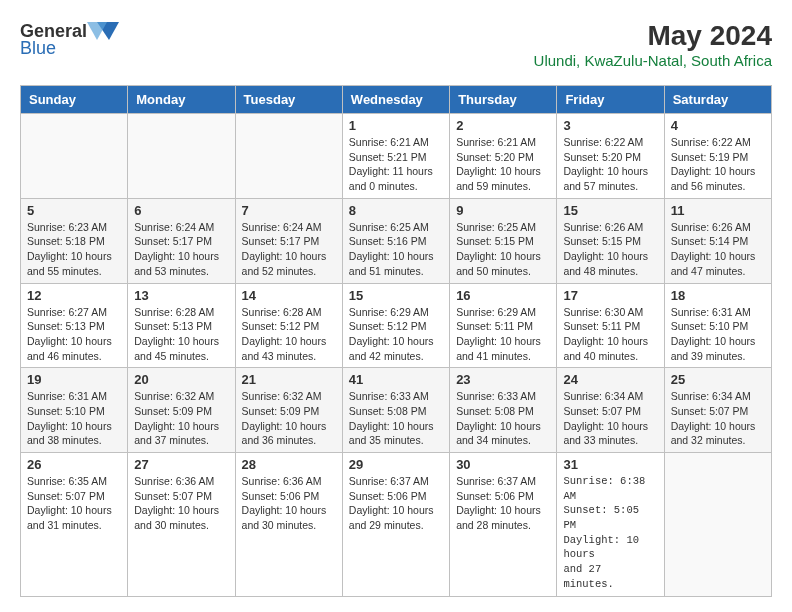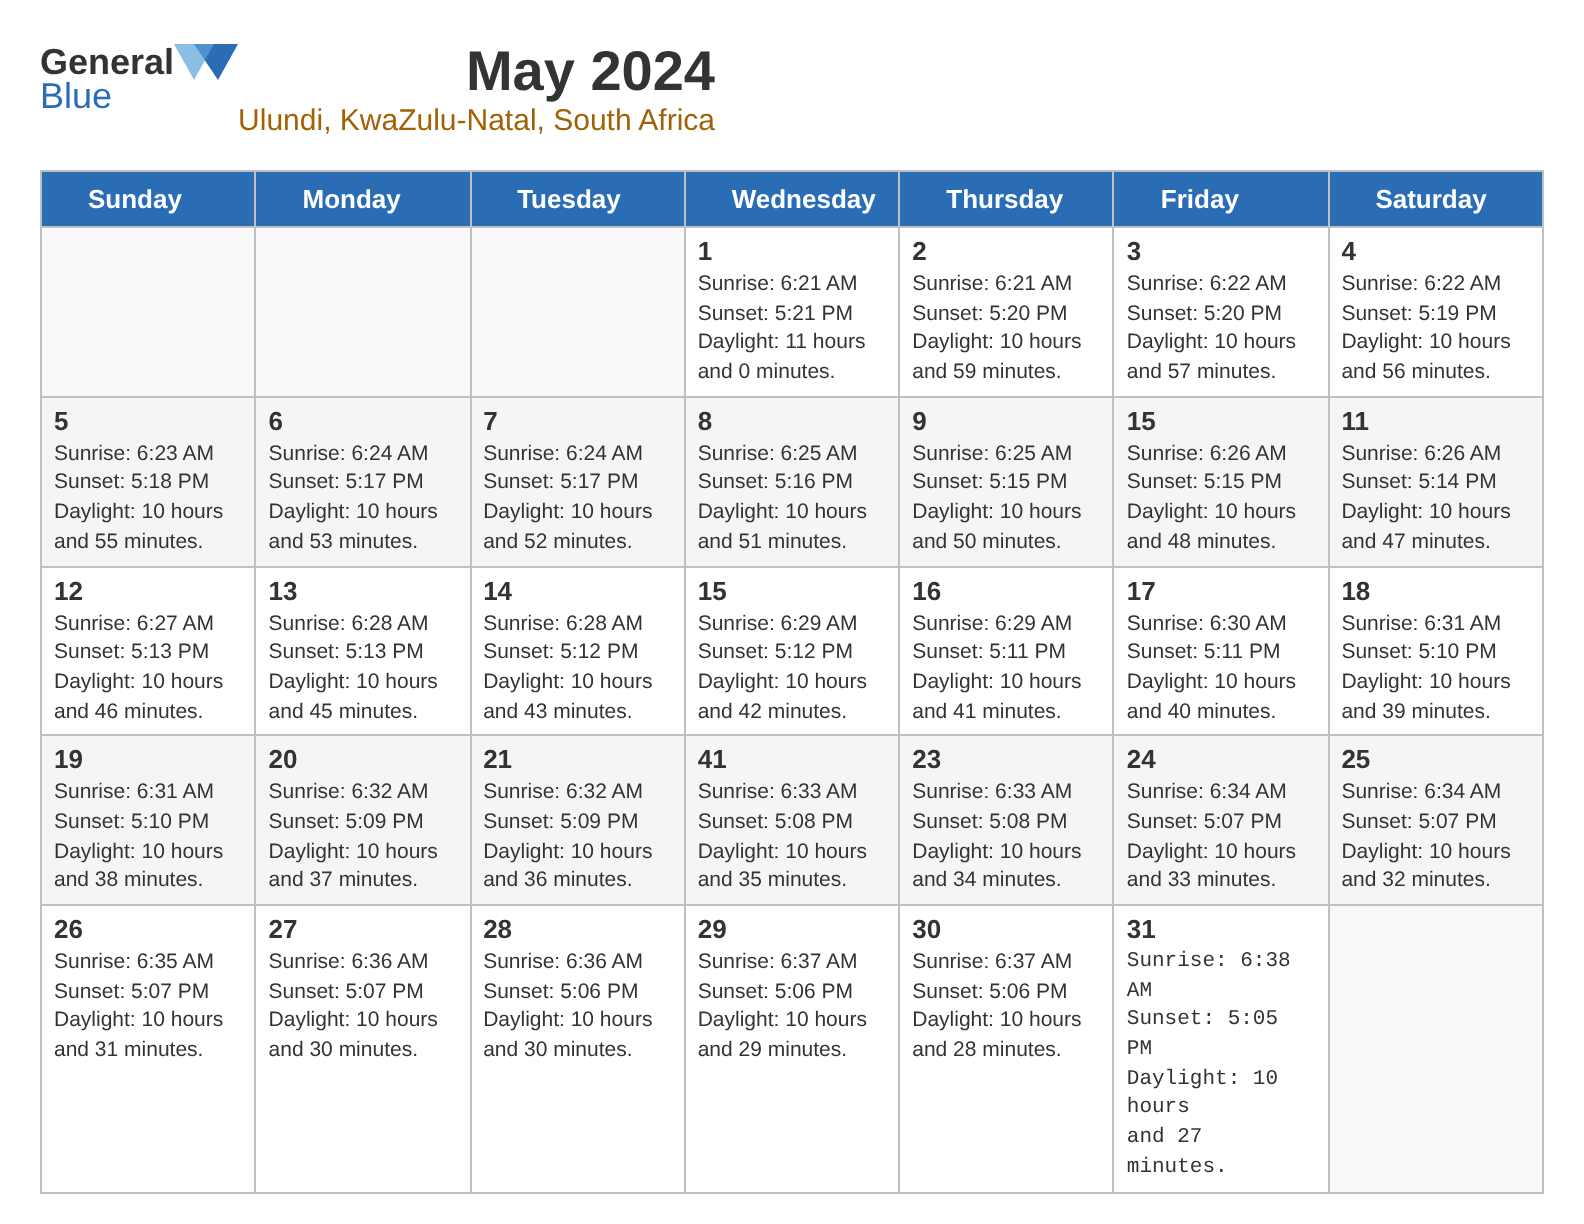--- a/index.html
+++ b/index.html
@@ -5,20 +5,21 @@
     * { box-sizing: border-box; margin: 0; padding: 0; }
     body {
       font-family: Arial, sans-serif;
       background: #fff;
       width: 792px;
       min-height: 612px;
       padding: 20px;
     }
     .header {
       display: flex;
+      justify-content: space-between;
       align-items: flex-start;
       margin-bottom: 16px;
     }
     .logo {
       display: flex;
       flex-direction: column;
       align-items: flex-start;
     }
     .logo-top {
       display: flex;
@@ -27,32 +28,32 @@
     .title-area {
       text-align: right;
     }
     .month-title {
       font-size: 28px;
       font-weight: bold;
       color: #333;
     }
     .subtitle {
       font-size: 15px;
-      color: #a16207;
+      color: #15803d;
     }
     table {
       width: 100%;
       border-collapse: collapse;
       table-layout: fixed;
     }
     th {
       background-color: #2a6db5;
       color: #fff;
       text-align: left;
-      padding: 6px 23px;
+      padding: 6px 8px;
       font-size: 13px;
       font-weight: bold;
       border: 1px solid #c0c0c0;
     }
     td {
       border: 1px solid #c0c0c0;
       vertical-align: top;
       padding: 4px 6px;
       font-size: 11px;
       color: #333;

